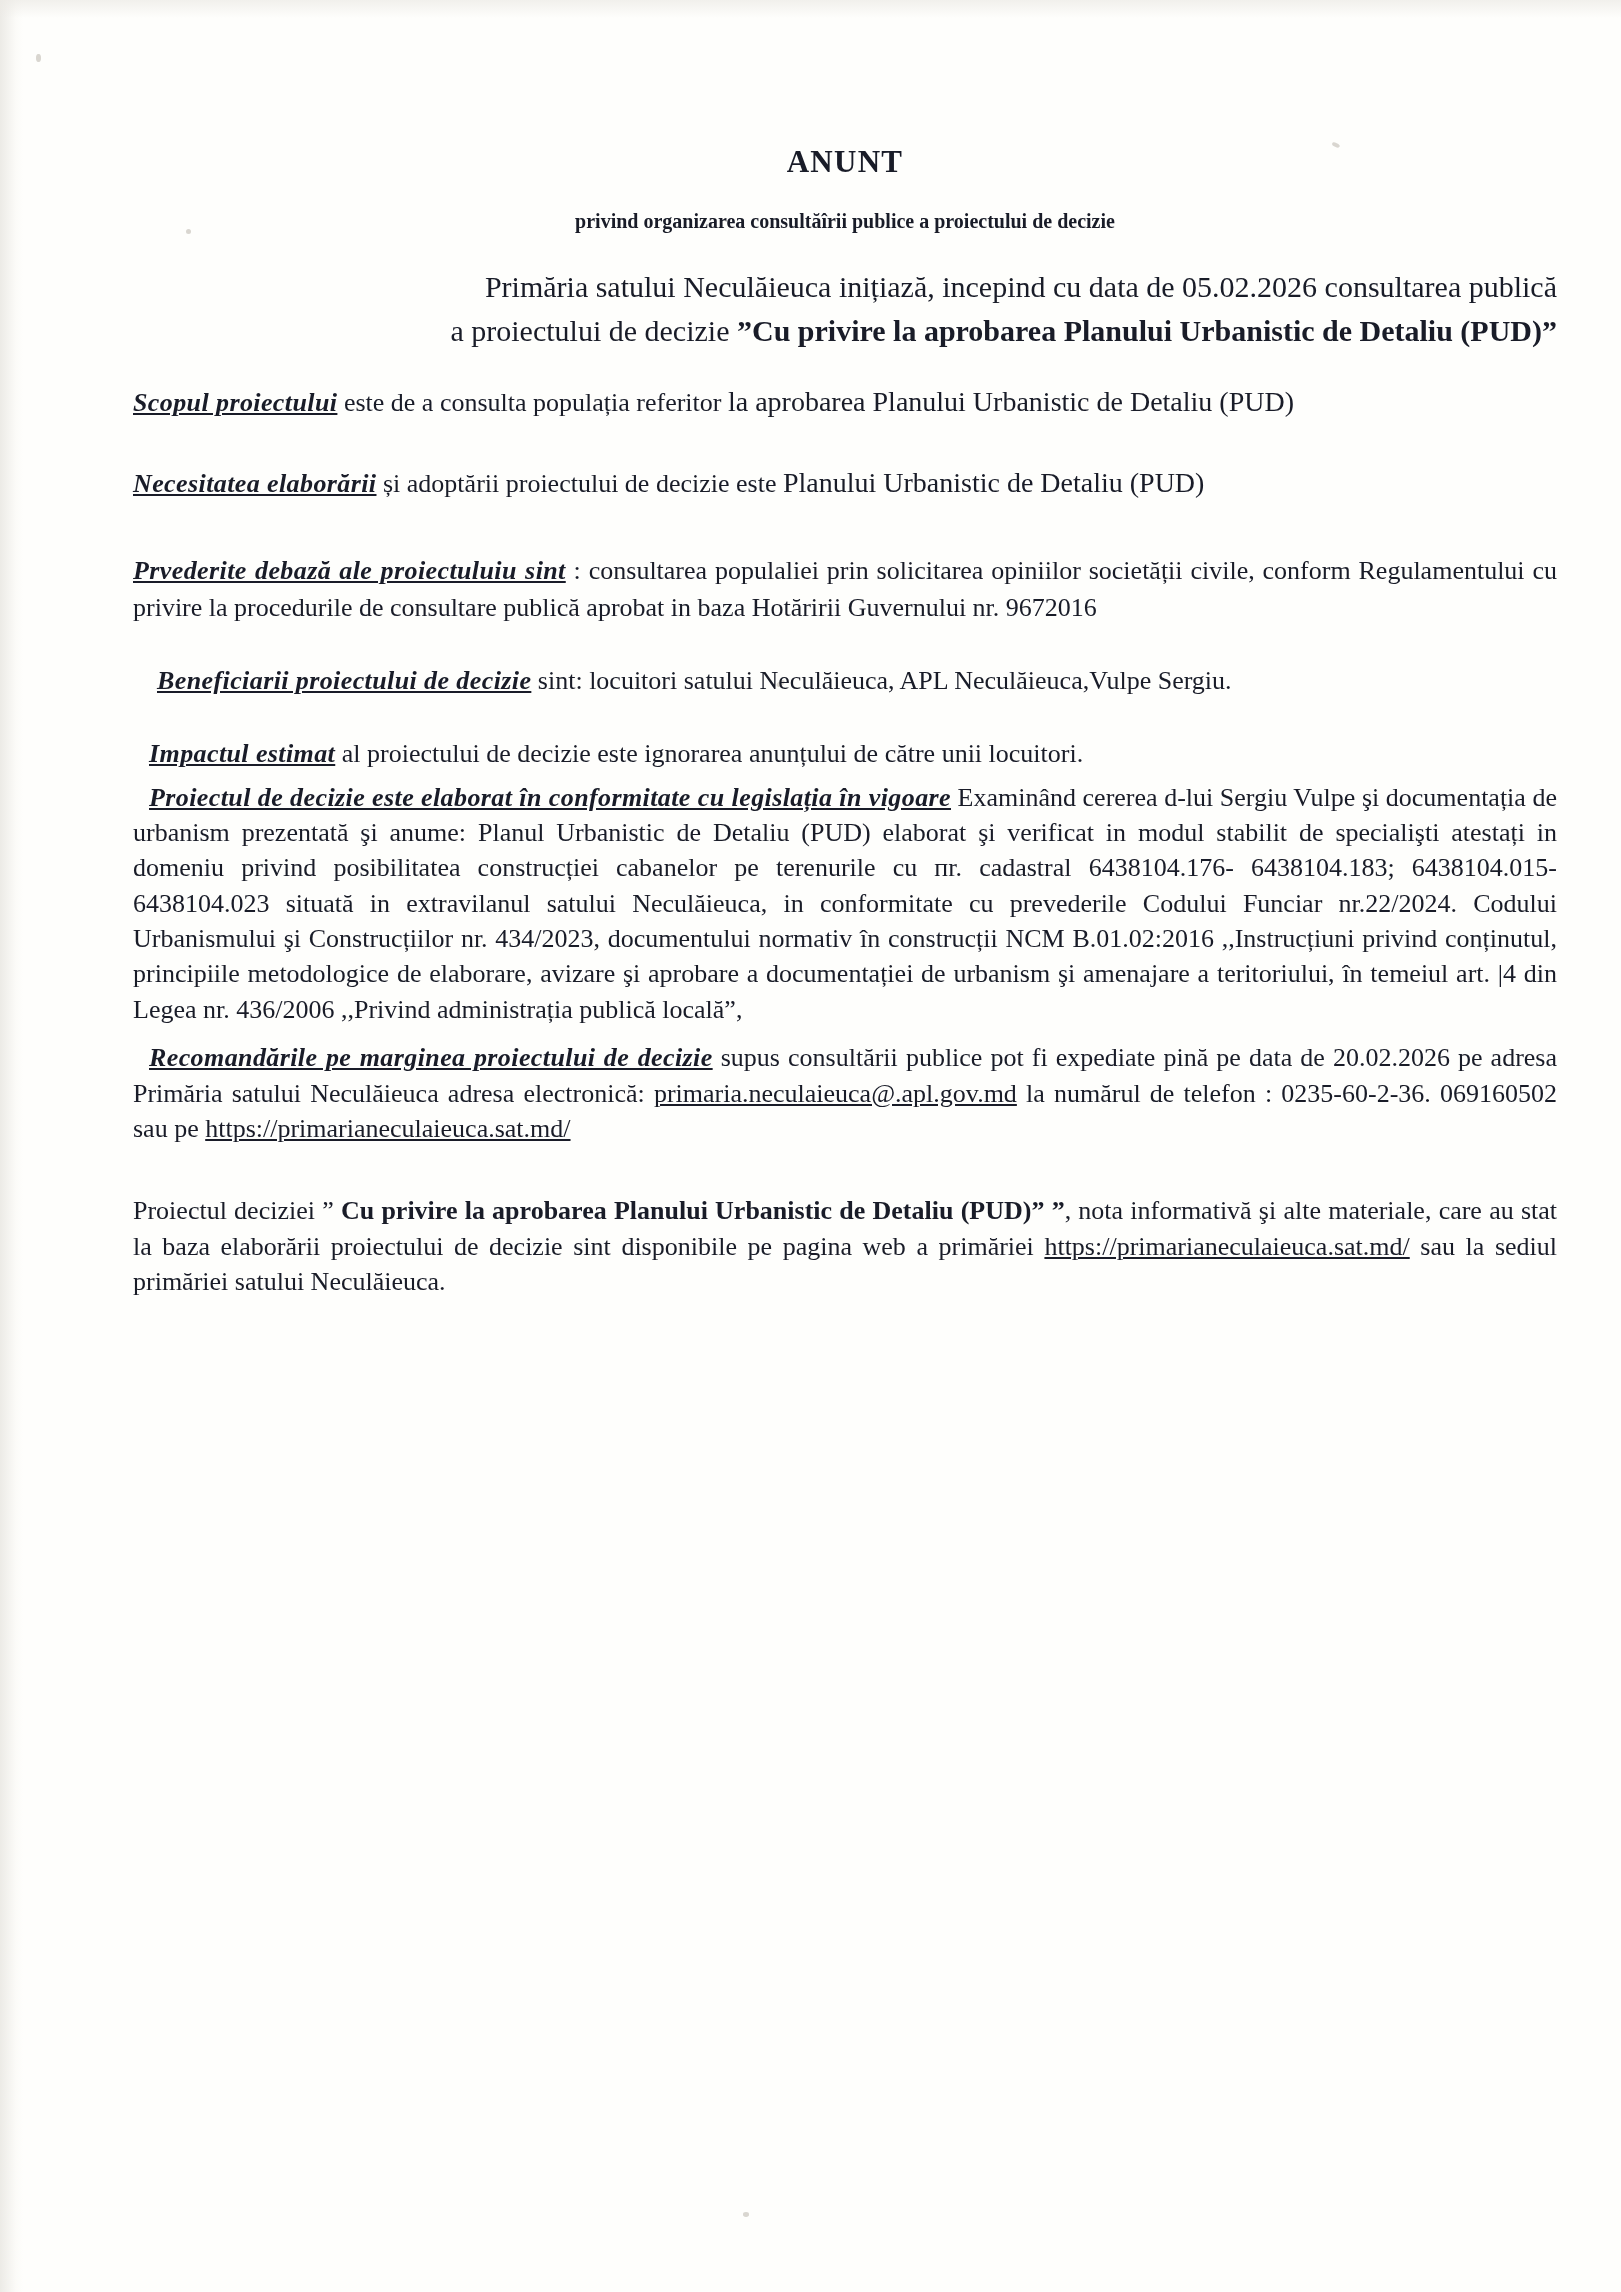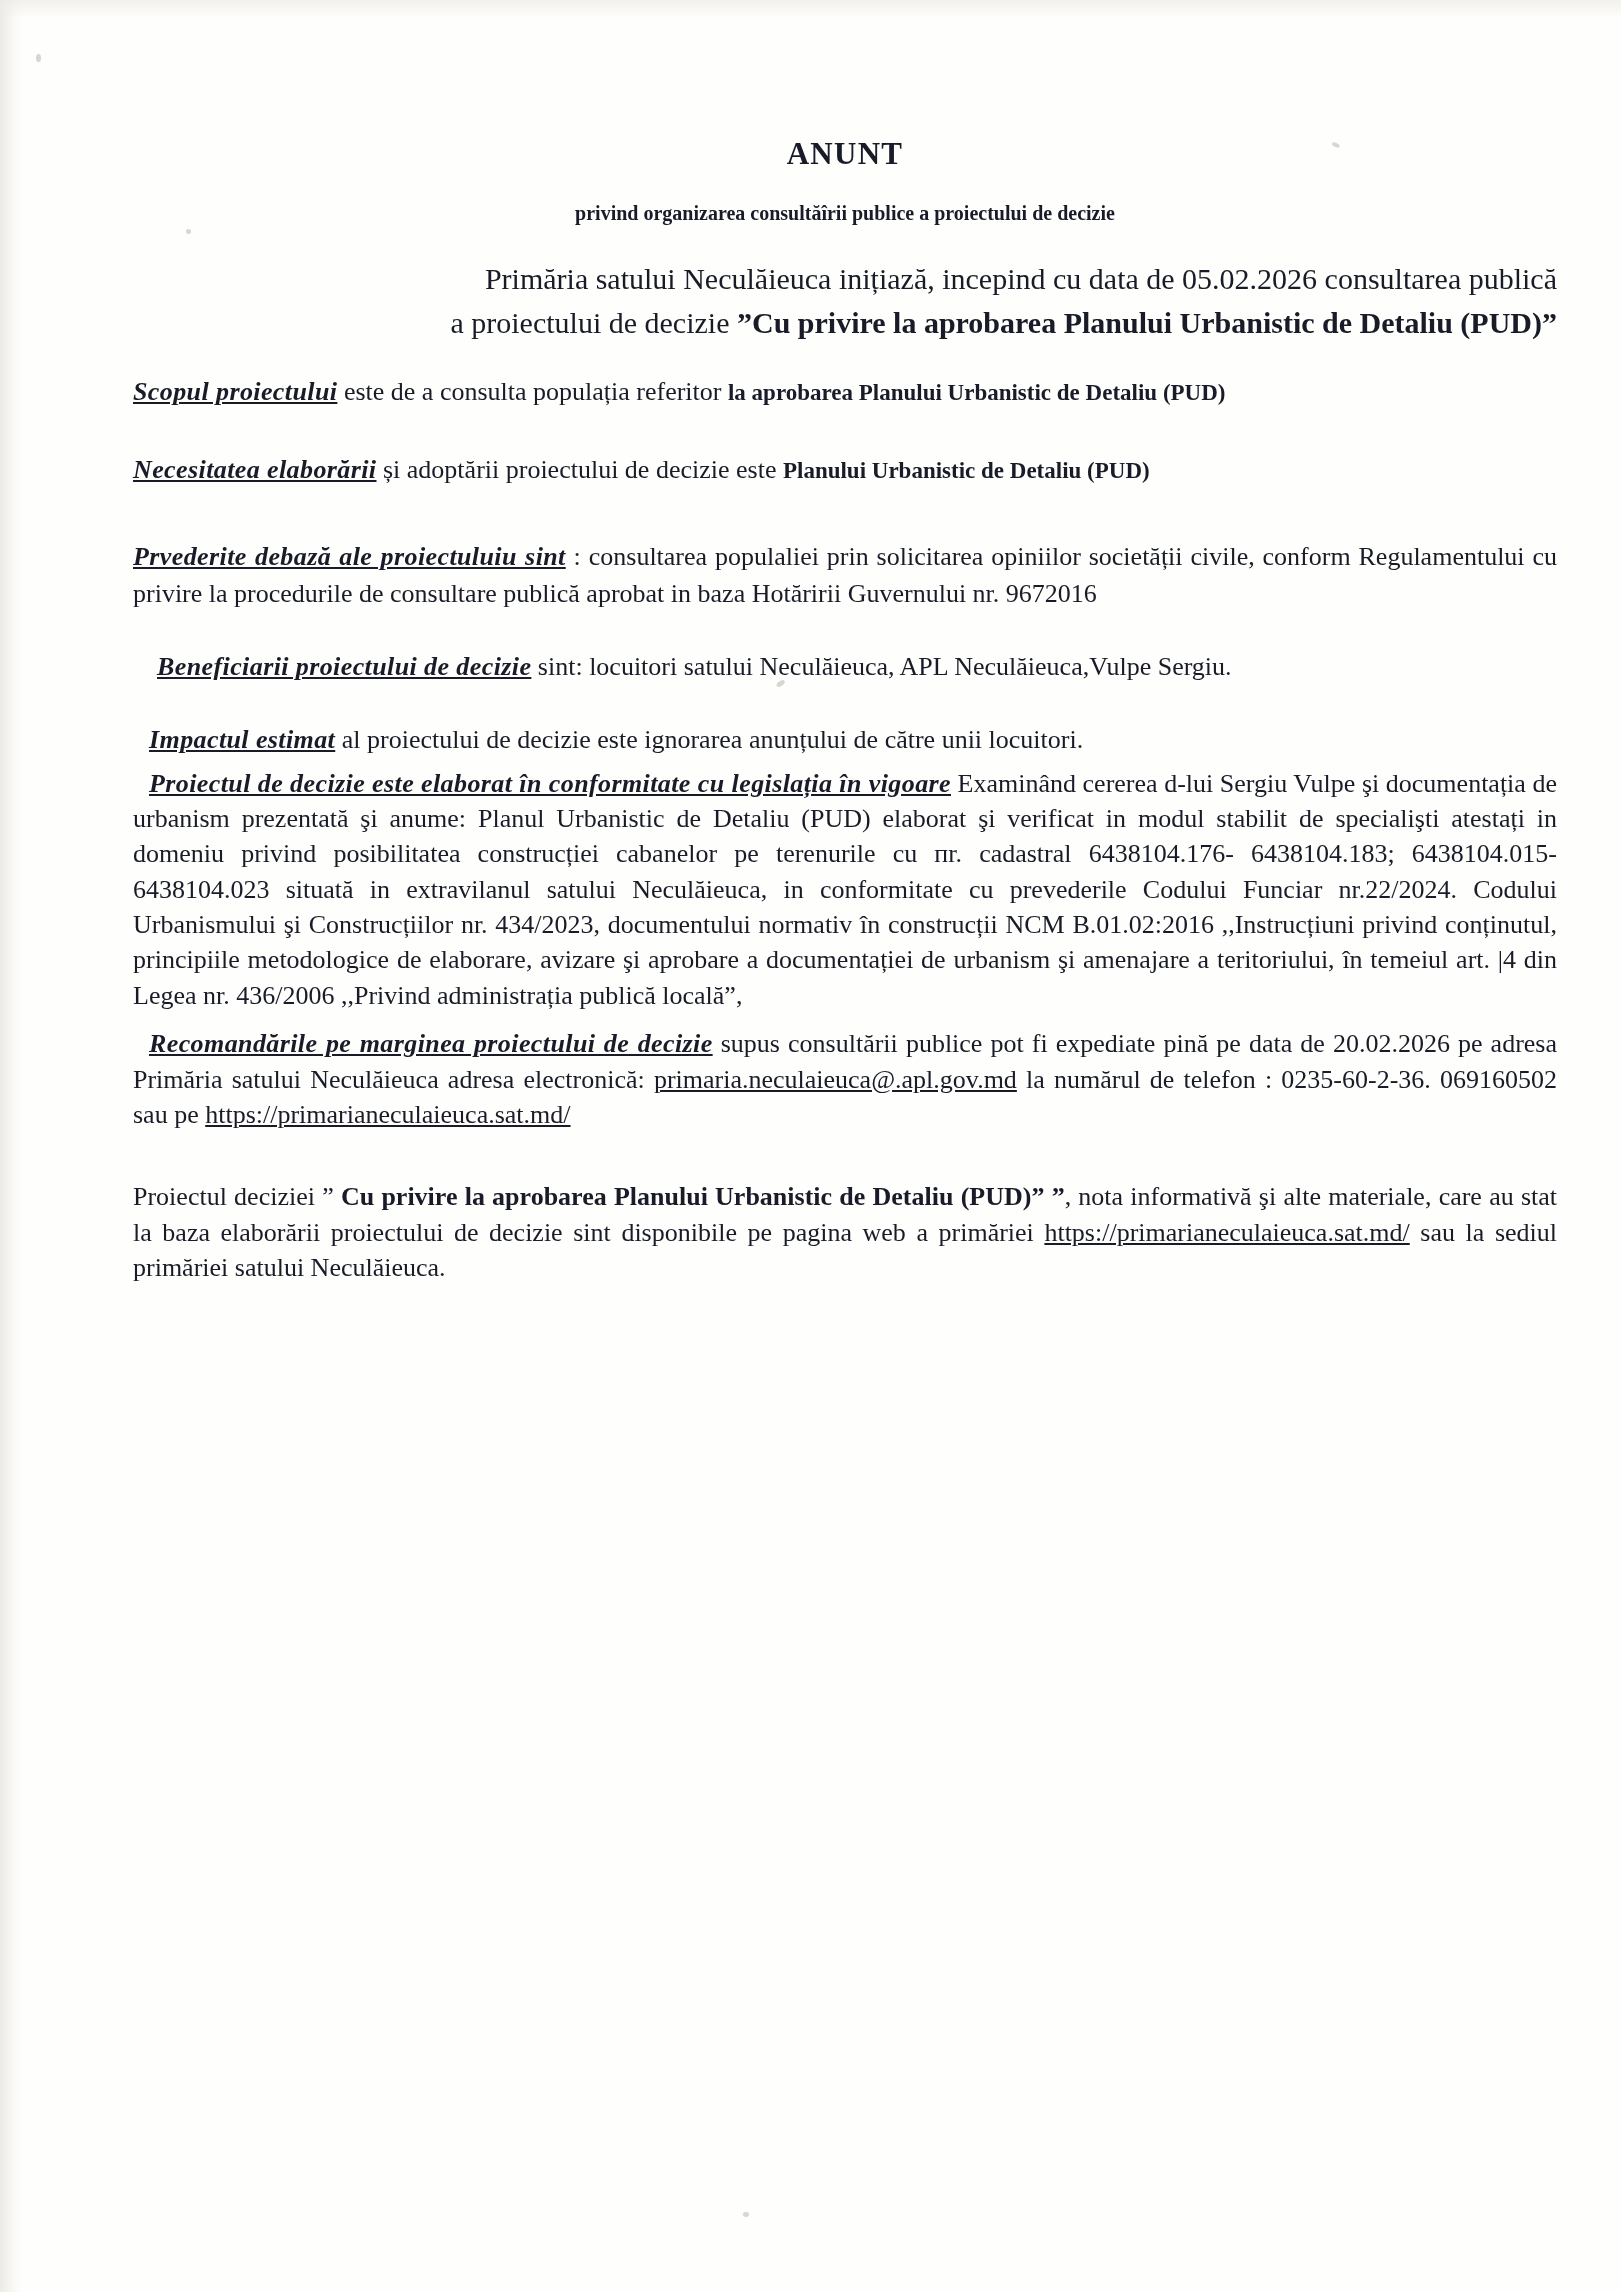--- a/index.html
+++ b/index.html
@@ -34,21 +34,21 @@
   }
   .speck {
     position: absolute;
     background: #b9b4ab;
     border-radius: 50%;
     opacity: .55;
   }
   .content {
     position: absolute;
     left: 133px;
-    top: 136px;
+    top: 144px;
     width: 1424px;
   }
   .title {
     text-align: center;
     font-size: 31px;
     font-weight: bold;
     letter-spacing: 1.3px;
     margin: 0 0 30px 0;
   }
   .subtitle {
@@ -70,22 +70,22 @@
     margin-bottom: 30px;
   }
   .b { font-weight: bold; }
   .hl {
     font-weight: bold;
     font-style: italic;
     text-decoration: underline;
     letter-spacing: 0.4px;
   }
   .big {
-    font-weight: bold;
-    font-size: 23px;
+    font-weight: normal;
+    font-size: 28px;
   }
   .lnk {
     text-decoration: underline;
   }
   .p-scop { margin-bottom: 41px; }
   .p-neces { margin-bottom: 50px; }
   .p-prev { margin-bottom: 36px; }
   .p-benef { margin-bottom: 36px; margin-left: 24px; }
   .p-rez { margin-bottom: 9px; }
   .p-impact { margin-bottom: 7.2px; }

